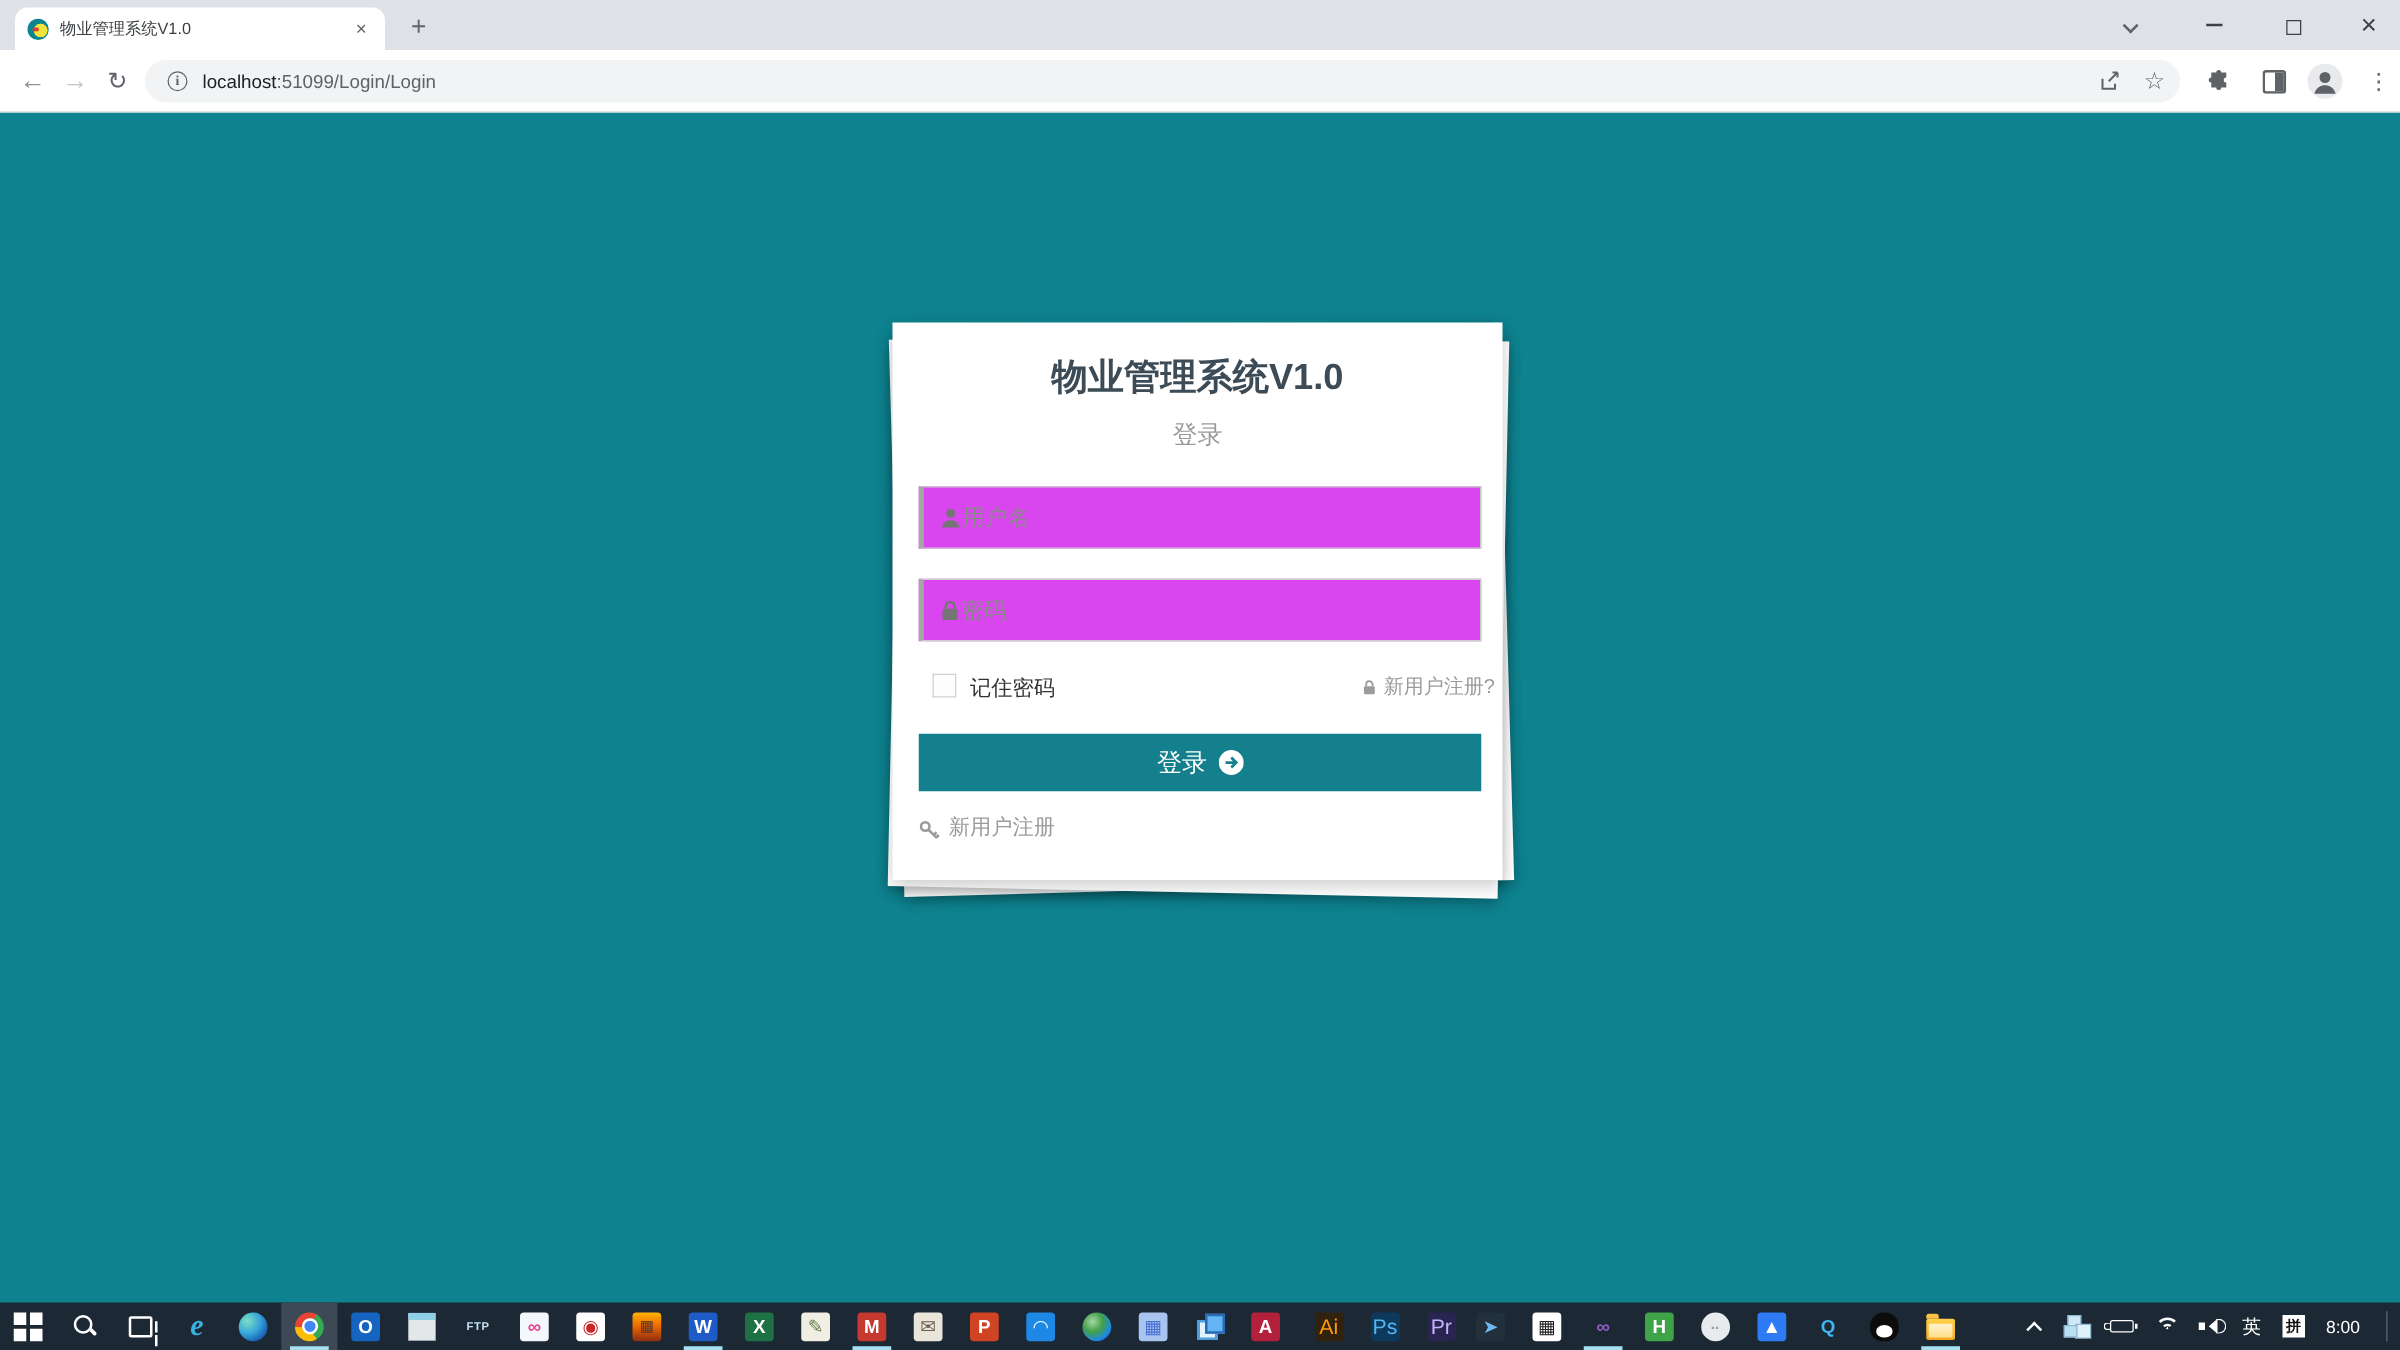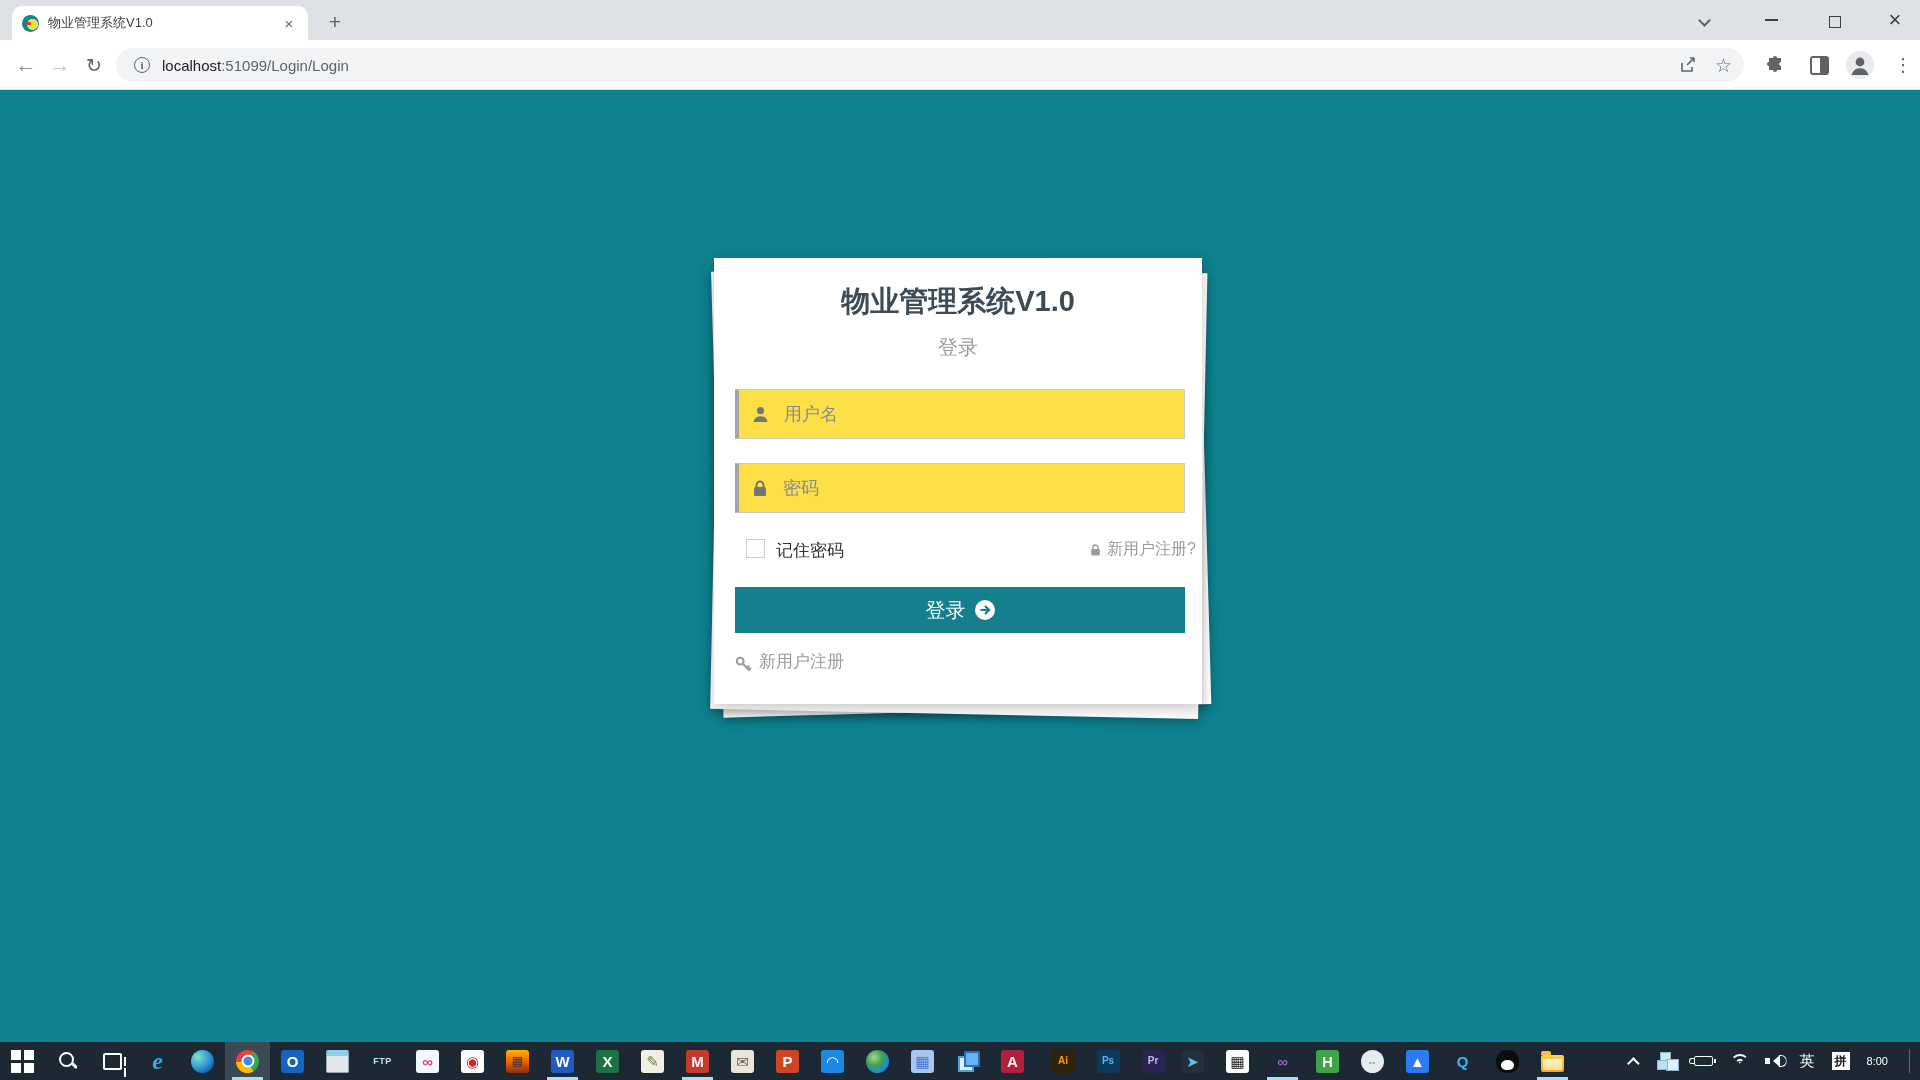--- a/index.html
+++ b/index.html
@@ -56,23 +56,23 @@
   .page { position:absolute; left:0; top:91px; width:1920px; height:951px; background:#0E828F; }
   .card-stack { position:absolute; left:714px; top:167px; width:488px; height:446px; }
   .sheet { position:absolute; inset:0; background:#ffffff; box-shadow:0 4px 10px rgba(0,0,0,.28); }
   .sheet-a { transform:rotate(-1.6deg) translate(3px,7px); }
   .sheet-b { transform:rotate(1.2deg) translate(1px,10px); }
   .card { position:absolute; inset:0; background:#ffffff; box-shadow:0 5px 14px rgba(0,0,0,.22); }
   .card-title { position:absolute; left:0; top:24px; width:100%; text-align:center;
                 font-size:29px; font-weight:bold; color:#3c4b56; }
   .card-subtitle { position:absolute; left:0; top:76px; width:100%; text-align:center;
                    font-size:20px; color:#9a9a9a; }
-  .field { position:absolute; left:21px; width:450px; height:50px; background:#fde047;
+  .field { position:absolute; left:21px; width:450px; height:50px; background:#d946ef;
            border:1px solid #cccccc; border-left:4px solid #a6a6a6;
-           display:flex; align-items:center; padding:0 12px; gap:14px; }
+           display:flex; align-items:center; padding:0 12px; gap:0; }
   .field-user { top:131px; } .field-pass { top:205px; }
   .field svg { flex:0 0 auto; }
   .field input { border:none; outline:none; flex:1; font-size:18px; color:#333;
                  font-family:inherit; background:transparent; }
   .field input::placeholder { color:#8a8a8a; opacity:1; }
   .options { position:absolute; left:32px; top:281px; width:450px; height:24px;
              display:flex; align-items:flex-start; }
   .checkbox { width:19px; height:19px; border:1px solid #cfcfcf; background:#fdfdfd; }
   .remember-label { font-size:17px; color:#333333; margin-left:11px; }
   .forgot { margin-left:auto; display:flex; align-items:center; gap:5px; font-size:16px;
@@ -85,21 +85,21 @@
 
   
   .taskbar { position:absolute; left:0; top:1042px; width:1920px; height:38px; background:#1C2834;
              display:flex; align-items:stretch; }
   .tb-apps { display:flex; align-items:stretch; }
   .tb-slot { position:relative; width:45px; display:flex; align-items:center; justify-content:center; }
   .tb-slot.active { background:#3d4955; }
   .tb-slot.running::after { content:""; position:absolute; left:7px; right:7px; bottom:0; height:3px; background:#a6e0f2; }
   .glyph { width:23px; height:23px; display:flex; align-items:center; justify-content:center;
            font-size:15px; font-weight:bold; border-radius:3px; line-height:1; }
-  .glyph.small { font-size:10px; font-weight:bold;margin-left:11px; }
+  .glyph.small { font-size:17px; font-weight:normal;margin-left:11px; }
   
   .k-start .glyph { background:
       linear-gradient(#fff,#fff) left top/10px 10px no-repeat,
       linear-gradient(#fff,#fff) right top/10px 10px no-repeat,
       linear-gradient(#fff,#fff) left bottom/10px 10px no-repeat,
       linear-gradient(#fff,#fff) right bottom/10px 10px no-repeat; border-radius:0; }
   .k-search .glyph { position:relative; }
   .k-search .glyph::before { content:""; position:absolute; left:3px; top:2px; width:11px; height:11px;
       border:2px solid #fff; border-radius:50%; }
   .k-search .glyph::after { content:""; position:absolute; left:15px; top:14px; width:7px; height:2.5px;
@@ -157,21 +157,21 @@
   .tray-vol { position:relative; width:18px; height:14px; }
   .tray-vol::before { content:""; position:absolute; left:0; top:4px; width:5px; height:6px; background:#fff; }
   .tray-vol::after { content:""; position:absolute; left:2px; top:1px; border:6px solid transparent;
       border-right:7px solid #fff; }
   .tray-vol .wave { position:absolute; left:11px; top:1px; width:11px; height:12px;
       border:1.7px solid #fff; border-left:none; border-top-right-radius:12px; border-bottom-right-radius:12px;
       clip-path:polygon(30% 0, 100% 0, 100% 100%, 30% 100%); }
   .tray-lang { font-size:15px; }
   .tray-pinyin { width:18px; height:18px; background:#fff; color:#111; font-size:12px; font-weight:bold;
                  display:flex; align-items:center; justify-content:center; }
-  .tray-time { font-size:11px; }
+  .tray-time { font-size:14px; }
   .tray-sep { width:1px; height:24px; background:#5c6a76; margin-left:4px; }
 
   svg { display:block; }
 </style>
 </head>
 <body>
 
 <div class="screen">
 
   <div class="tabstrip">

